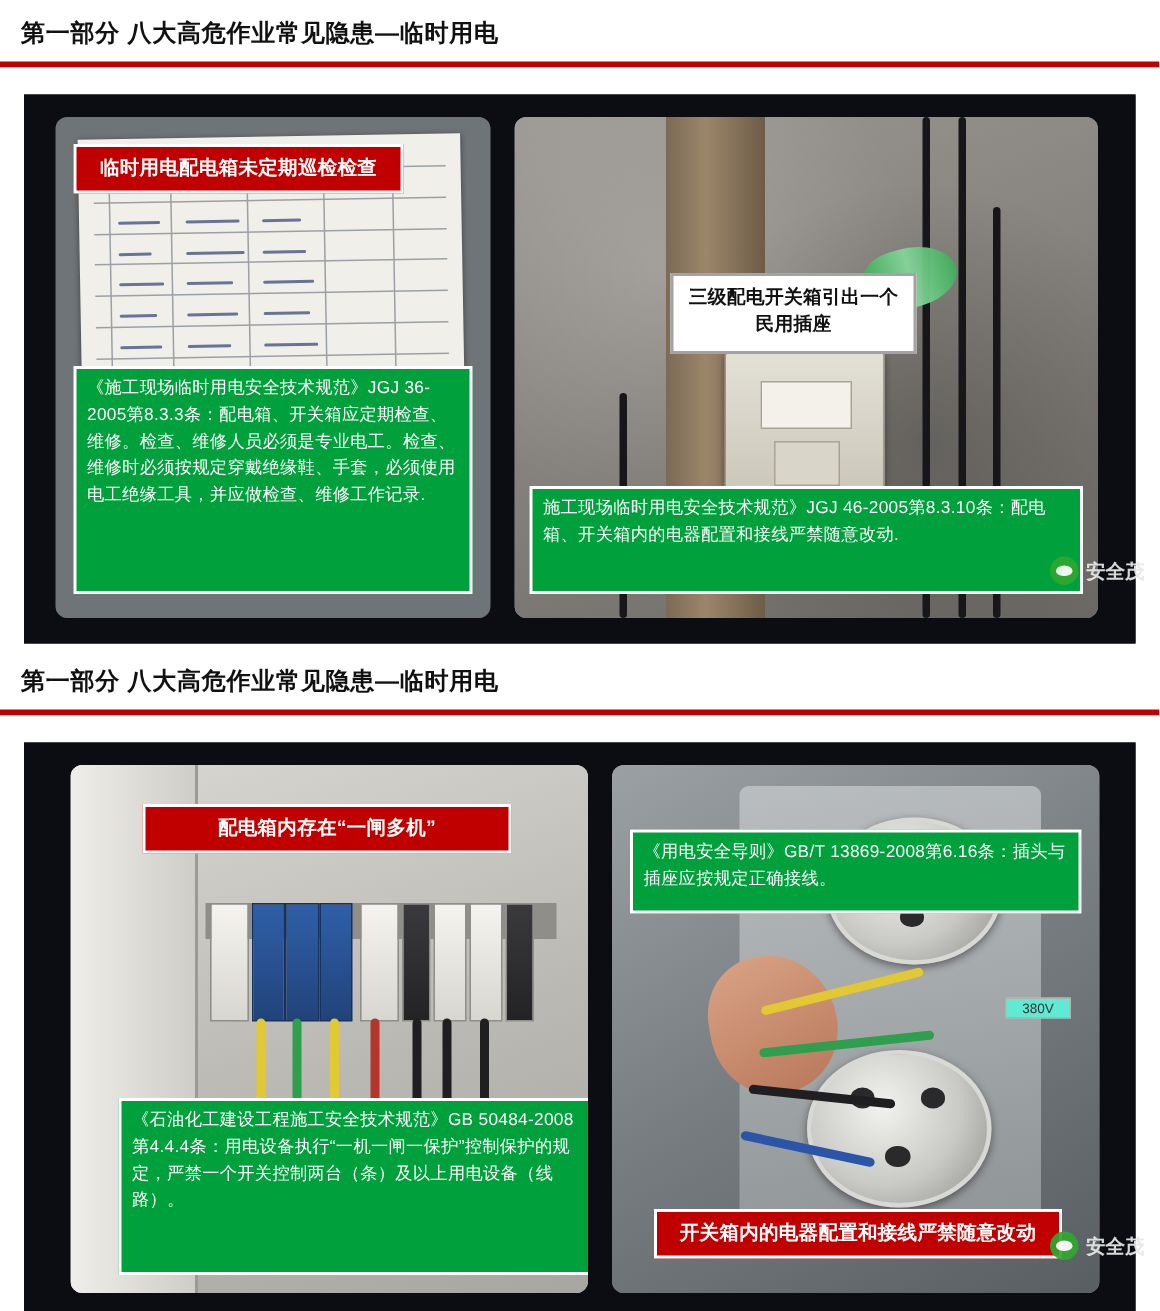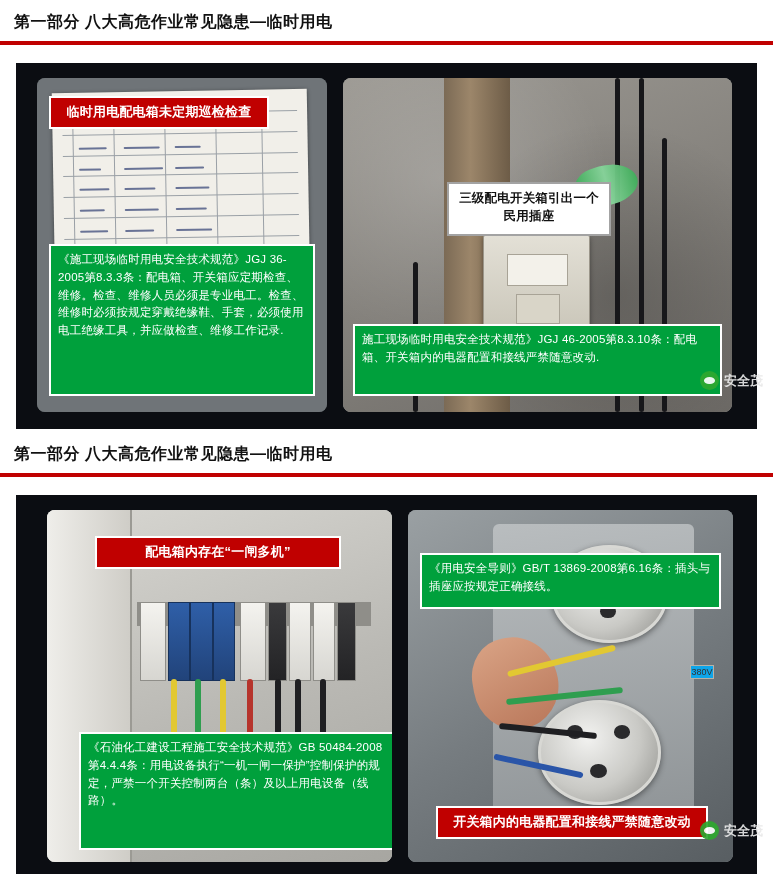--- a/index.html
+++ b/index.html
@@ -296,24 +296,24 @@
   }
   .ph-sock .lead {
     position: absolute;
     height: 6px;
     border-radius: 3px;
   }
   .ph-sock .tag {
     position: absolute;
     right: 6%;
     top: 44%;
-    background: #0ea5e9;
+    background: #5eead4;
     color: #333;
     font-size: 9px;
-    padding: 1px 0;
+    padding: 1px 10px;
     border: 1px solid #b5b2a8;
   }
 </style>
 </head>
 <body>
 
 <div class="page">
 
   <section class="slide slide-1">
     <div class="slide-title">第一部分  八大高危作业常见隐患—临时用电</div>

